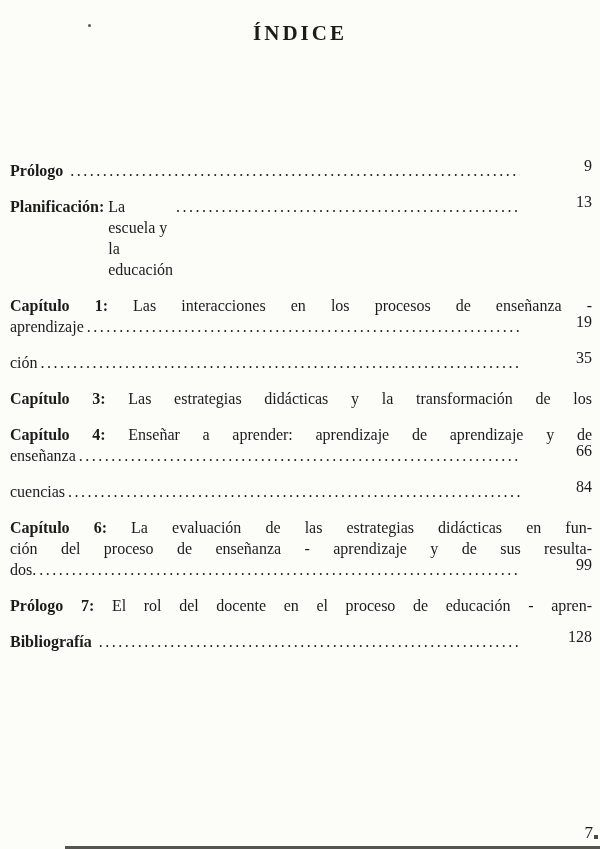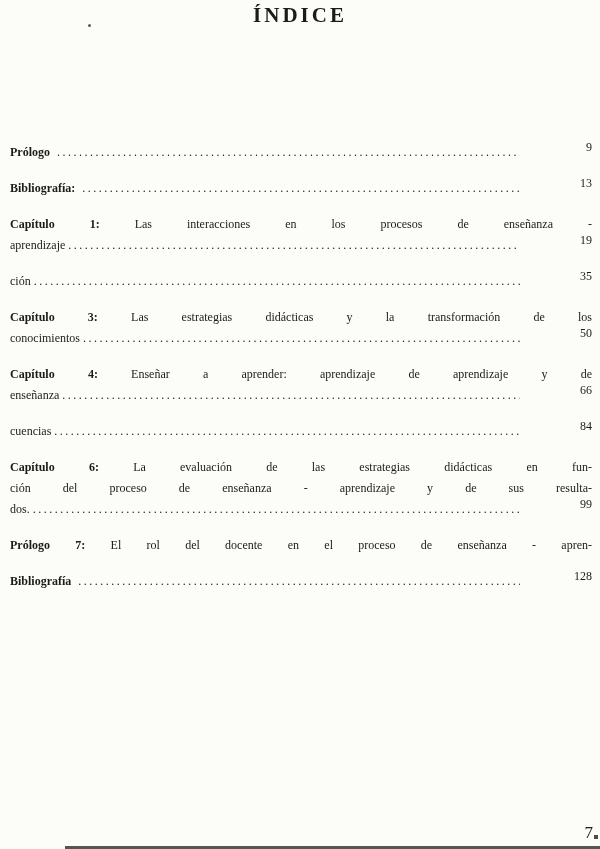--- a/index.html
+++ b/index.html
@@ -10,31 +10,31 @@
     width: 600px;
     height: 849px;
     background: #fcfcf9;
     color: #1b1b1b;
     font-family: "Liberation Serif", serif;
     position: relative;
     overflow: hidden;
   }
   .doc-title {
     text-align: center;
-    padding-top: 3px;
+    padding-top: 21px;
     font-size: 21px;
     font-weight: bold;
     letter-spacing: 3px;
     line-height: 25px;
   }
   .entries {
     margin: 114px 8px 0 10px;
   }
   .entry {
-    font-size: 12px;
+    font-size: 16px;
     line-height: 21px;
     margin-bottom: 15px;
   }
   .jline {
     text-align: justify;
     text-align-last: justify;
     word-spacing: 1px;
   }
   .lastline {
     display: flex;
@@ -109,21 +109,22 @@
     <div class="line lastline">
       <span class="b">Prólogo</span>
         <span class="t"></span>
         <span class="leader"></span>
         <span class="pnum">9</span>
     </div>
   </div>
 
   <div class="entry">
     <div class="line lastline">
-      <span class="b">Bibliografía:</span>
+      <span class="b">Planificación:</span>
+        <span class="t"> La escuela y la educación </span>
         <span class="leader"></span>
         <span class="pnum">13</span>
     </div>
   </div>
 
   <div class="entry">
     <div class="line jline">
       <span class="b">Capítulo 1:</span><span class="t"> Las interacciones en los procesos de enseñanza -</span>
     </div>
     <div class="line lastline">
@@ -138,25 +139,20 @@
       <span class="t">ción </span>
         <span class="leader"></span>
         <span class="pnum">35</span>
     </div>
   </div>
 
   <div class="entry">
     <div class="line jline">
       <span class="b">Capítulo 3:</span><span class="t"> Las estrategias didácticas y la transformación de los</span>
     </div>
-    <div class="line lastline">
-      <span class="t">conocimientos</span>
-        <span class="leader"></span>
-        <span class="pnum">50</span>
-    </div>
   </div>
 
   <div class="entry">
     <div class="line jline">
       <span class="b">Capítulo 4:</span><span class="t"> Enseñar a aprender: aprendizaje de aprendizaje y de</span>
     </div>
     <div class="line lastline">
       <span class="t">enseñanza </span>
         <span class="leader"></span>
         <span class="pnum">66</span>
@@ -180,21 +176,21 @@
     </div>
     <div class="line lastline">
       <span class="t">dos. </span>
         <span class="leader"></span>
         <span class="pnum">99</span>
     </div>
   </div>
 
   <div class="entry">
     <div class="line jline">
-      <span class="b">Prólogo 7:</span><span class="t"> El rol del docente en el proceso de enseñanza - apren-</span>
+      <span class="b">Prólogo 7:</span><span class="t"> El rol del docente en el proceso de educación - apren-</span>
     </div>
   </div>
 
   <div class="entry">
     <div class="line lastline">
       <span class="b">Bibliografía</span>
         <span class="t"></span>
         <span class="leader"></span>
         <span class="pnum">128</span>
     </div>

